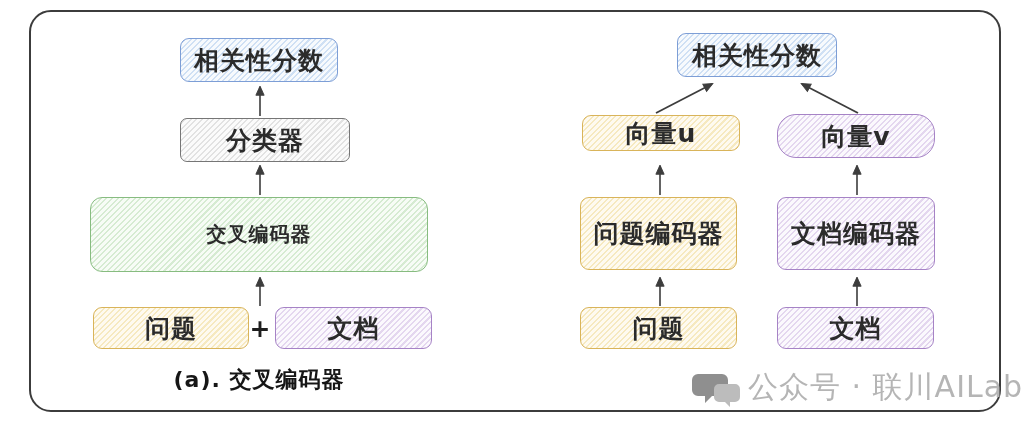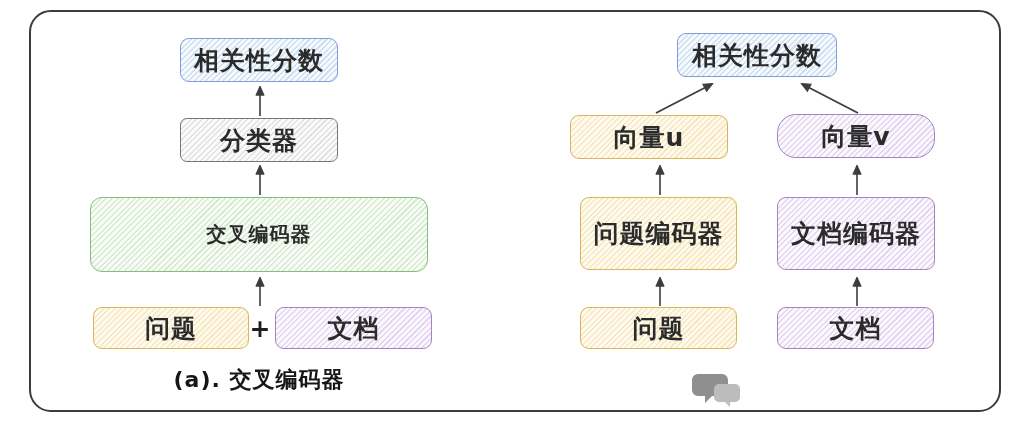--- a/index.html
+++ b/index.html
@@ -49,35 +49,36 @@
     <line x1="656" y1="113" x2="712" y2="84" stroke="#3d3d3d" stroke-width="1.8" marker-end="url(#ah)"></line>
     <line x1="858" y1="113" x2="802" y2="84" stroke="#3d3d3d" stroke-width="1.8" marker-end="url(#ah)"></line>
 
     <line x1="660" y1="195" x2="660" y2="166" stroke="#3d3d3d" stroke-width="1.6" marker-end="url(#ah)"></line>
     <line x1="857" y1="195" x2="857" y2="166" stroke="#3d3d3d" stroke-width="1.6" marker-end="url(#ah)"></line>
     <line x1="660" y1="306" x2="660" y2="278" stroke="#3d3d3d" stroke-width="1.6" marker-end="url(#ah)"></line>
     <line x1="857" y1="306" x2="857" y2="278" stroke="#3d3d3d" stroke-width="1.6" marker-end="url(#ah)"></line>
   </svg>
 
   <div class="box blue" style="left:180px;top:38px;width:158px;height:44px;">相关性分数</div>
-  <div class="box gray" style="left:180px;top:118px;width:158px;height:44px;">分类器</div>
+  <div class="box gray" style="left:180px;top:118px;width:170px;height:44px;">分类器</div>
   <div class="box green" style="left:90px;top:197px;width:338px;height:75px;">交叉编码器</div>
   <div class="box yellow" style="left:93px;top:307px;width:156px;height:42px;">问题</div>
   <div class="plus" style="left:249px;top:312px;width:22px;height:32px;">+</div>
   <div class="box purple" style="left:275px;top:307px;width:157px;height:42px;">文档</div>
   <div class="caption" style="left:90px;top:365px;width:338px;">(a). 交叉编码器</div>
 
   <div class="box blue" style="left:677px;top:33px;width:160px;height:44px;">相关性分数</div>
-  <div class="box yellow" style="left:570px;top:115px;width:158px;height:44px;">向量u</div>
+  <div class="box yellow" style="left:582px;top:115px;width:158px;height:36px;">向量u</div>
   <div class="box purple" style="left:777px;top:114px;width:158px;height:44px;border-radius:19px;">向量v</div>
   <div class="box yellow" style="left:580px;top:197px;width:157px;height:73px;">问题编码器</div>
   <div class="box purple" style="left:777px;top:197px;width:158px;height:73px;">文档编码器</div>
   <div class="box yellow" style="left:580px;top:307px;width:157px;height:42px;">问题</div>
   <div class="box purple" style="left:777px;top:307px;width:157px;height:42px;">文档</div>
 
   <div class="watermark">
     <svg width="50" height="42" viewBox="0 0 50 42">
       <path d="M6,8 h24 a6,6 0 0 1 6,6 v10 a6,6 0 0 1 -6,6 h-10 l-7,7 v-7 h-7 a6,6 0 0 1 -6,-6 v-10 a6,6 0 0 1 6,-6 z" fill="#8f8f8f"></path>
       <path d="M27,18 h16 a5,5 0 0 1 5,5 v8 a5,5 0 0 1 -5,5 h-5 v5 l-5,-5 h-6 a5,5 0 0 1 -5,-5 v-8 a5,5 0 0 1 5,-5 z" fill="#bcbcbc"></path>
     </svg>
+    <span class="watermark-text">公众号 · 联川AILab</span>
   </div>
 
 </div>
 
 </body></html>

